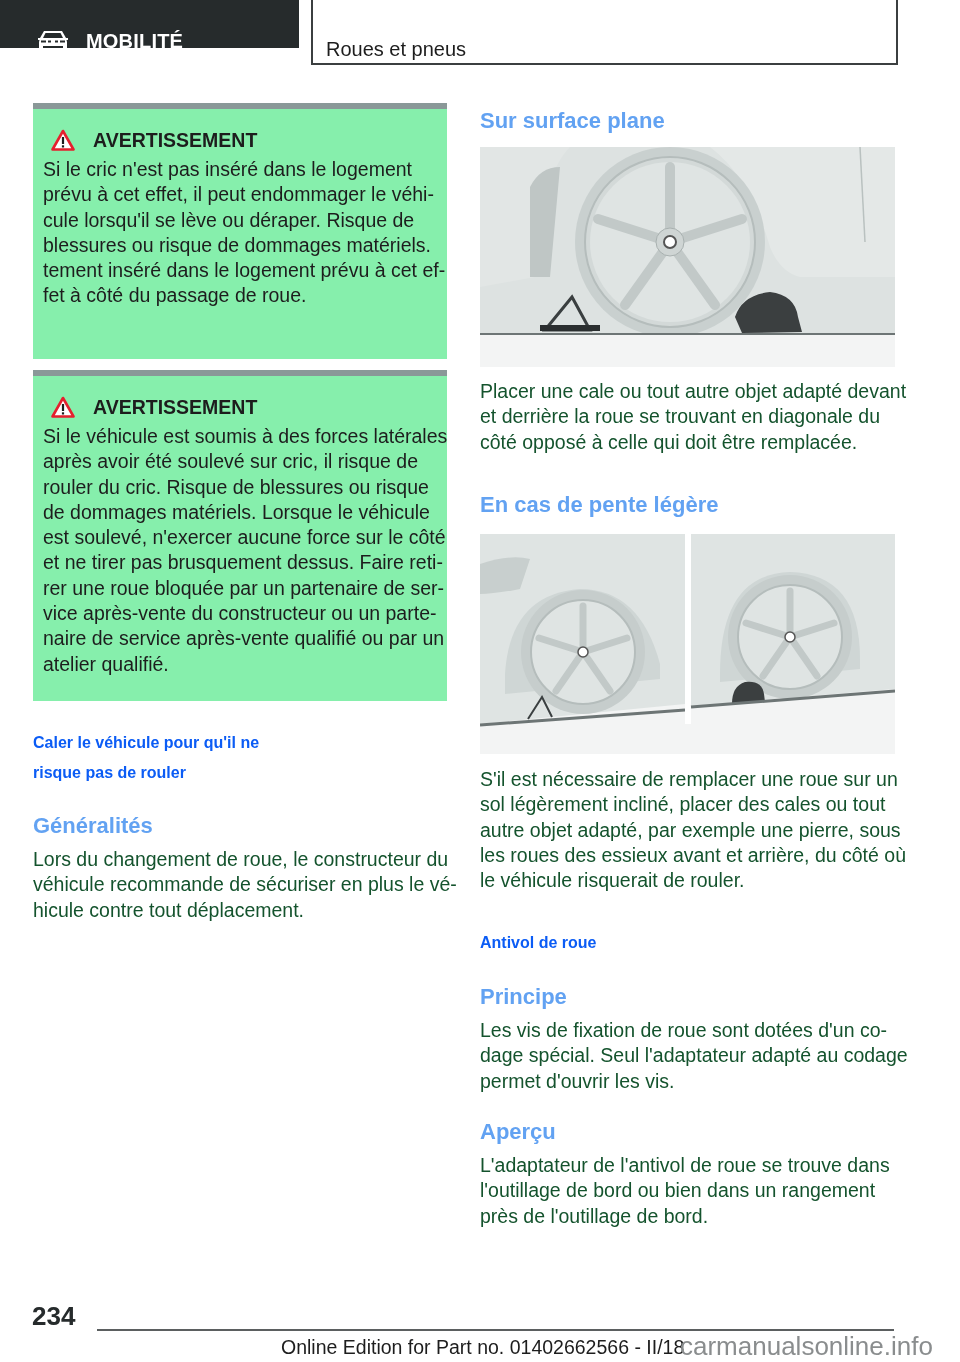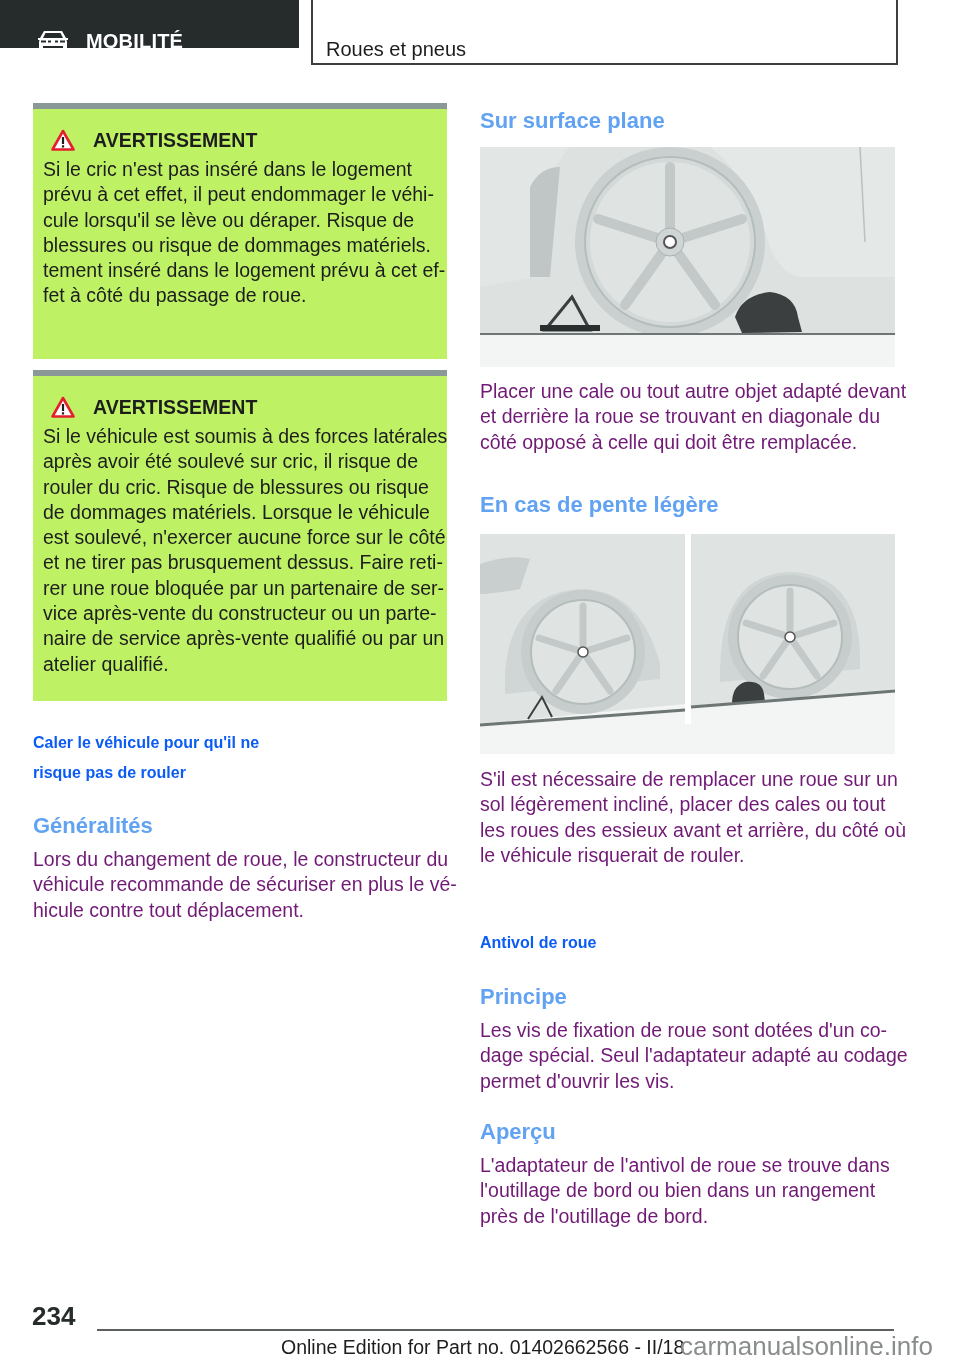--- a/index.html
+++ b/index.html
@@ -7,29 +7,29 @@
          font-family:"Liberation Sans", sans-serif; color:#1d1d1d; }
 
   
   .hdr-left { position:absolute; left:0; top:0; width:299px; height:48px; background:#262b2c; }
   .hdr-left .car { position:absolute; left:37px; top:30px; width:32px; height:20px; }
   .hdr-left .title { position:absolute; left:86px; top:30px; color:#ffffff; font-weight:bold; font-size:20px; letter-spacing:0.2px; }
   .hdr-right { position:absolute; left:311px; top:-2px; width:583px; height:65px; border:2px solid #3b3f40; border-top:none; background:#fff; }
   .hdr-right .crumb { position:absolute; left:13px; top:40px; font-size:20px; color:#1d1d1d; }
 
   
-  .warn { position:absolute; left:33px; width:414px; background:#bef264; border-top:6px solid #8a9898; box-sizing:border-box; padding:18px 12px 0 10px; }
+  .warn { position:absolute; left:33px; width:414px; background:#86efac; border-top:6px solid #8a9898; box-sizing:border-box; padding:18px 12px 0 10px; }
   .warn .wtitle { display:flex; align-items:center; font-weight:bold; font-size:19.5px; height:26px; }
   .warn .wtitle svg { width:24px; height:22px; margin-left:8px; margin-right:18px; }
   .warn .wtext { font-size:19.5px; line-height:25.3px; margin-top:4px; }
   .warn .wtext span { display:block; white-space:nowrap; }
 
   .h1 { position:absolute; font-weight:bold; font-size:16px; color:#0b5cf5; line-height:30px; white-space:nowrap; }
   .h2 { position:absolute; font-weight:bold; font-size:22px; color:#62a2f2; white-space:nowrap; }
-  .para { position:absolute; font-size:19.5px; line-height:25.3px; color:#701a75; }
+  .para { position:absolute; font-size:19.5px; line-height:25.3px; color:#14532d; }
   .para span { display:block; white-space:nowrap; }
 
   .figure { position:absolute; left:480px; width:415px; background:#f3f4f4; overflow:hidden; }
 
   
   .pageno { position:absolute; left:32px; top:1301px; font-weight:bold; font-size:26px; color:#262b2c; }
   .footline { position:absolute; left:97px; top:1329px; width:797px; height:2px; background:#5b5f60; }
   .footer-text { position:absolute; left:281px; top:1336px; font-size:19.5px; color:#1d1d1d; white-space:nowrap; }
   .watermark { position:absolute; left:680px; top:1331px; font-size:26px; color:#8a8d8e; white-space:nowrap; }
 </style>
@@ -176,20 +176,21 @@
     </g>
     <circle cx="310" cy="103" r="5" fill="#fff" stroke="#555" stroke-width="1.5"></circle>
     <path d="M252 170 Q252 152 265 148 Q282 146 284 160 L285 168 Z" fill="#3b3f40"></path>
     <line x1="211" y1="173" x2="415" y2="157" stroke="#6d7575" stroke-width="3"></line>
   </svg>
 </div>
 
 <div class="para" style="left:480px; top:767px;">
   <span>S'il est nécessaire de remplacer une roue sur un</span>
   <span>sol légèrement incliné, placer des cales ou tout</span>
+  <span>autre objet adapté, par exemple une pierre, sous</span>
   <span>les roues des essieux avant et arrière, du côté où</span>
   <span>le véhicule risquerait de rouler.</span>
 </div>
 
 <div class="h1" style="left:480px; top:928px;">Antivol de roue</div>
 
 <div class="h2" style="left:480px; top:984px;">Principe</div>
 <div class="para" style="left:480px; top:1018px;">
   <span>Les vis de fixation de roue sont dotées d'un co-</span>
   <span>dage spécial. Seul l'adaptateur adapté au codage</span>

